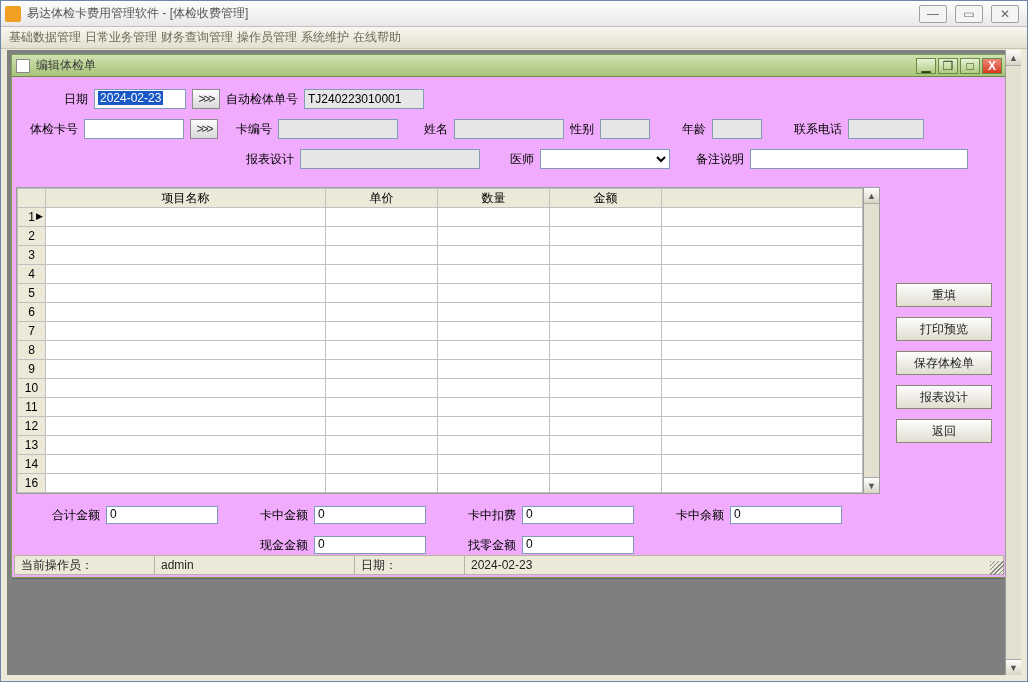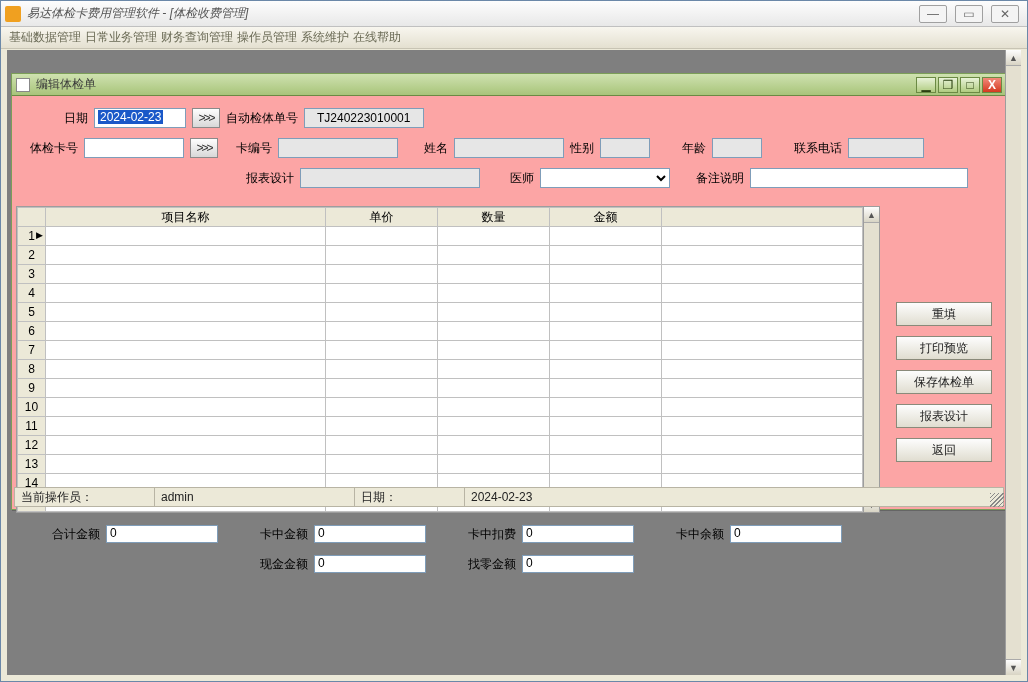--- a/index.html
+++ b/index.html
@@ -2,46 +2,46 @@
 <html><head>
 <meta charset="utf-8">
 <style>
 * { box-sizing: border-box; margin: 0; padding: 0; font-family: "Microsoft YaHei", SimSun, sans-serif; font-size: 12px; }
 body { background: #d4d0c8; width: 1028px; height: 682px; overflow: hidden; position: relative; }
 
 
 .app-window { position: absolute; top: 0; left: 0; width: 1028px; height: 682px; background: #ece9d8; border: 1px solid #6b88a8; }
 .app-titlebar { height: 26px; background: linear-gradient(#fdfdfd, #e8e8e8); display: flex; align-items: center; padding: 0 4px; border-bottom: 1px solid #c0c0c0; }
 .app-titlebar .app-icon { width: 16px; height: 16px; background: #f0a020; border-radius: 2px; margin-right: 6px; }
-.app-titlebar .title-text { color: #555; flex: 1; font-style: italic; }
+.app-titlebar .title-text { color: #555; flex: 1; }
 .win-btns { display: flex; gap: 8px; margin-right: 4px; }
 .win-btn { width: 28px; height: 18px; border: 1px solid #a0a0a0; background: #f4f4f4; border-radius: 2px; display: flex; align-items: center; justify-content: center; color: #666; cursor: pointer; }
 
 
 .menubar { height: 22px; background: linear-gradient(#f8f6ef, #e4e0d0); display: flex; align-items: center; padding: 0 8px; gap: 4px; border-bottom: 1px solid #c8c4b4; }
 .menubar .menu-item { color: #6a6a55; cursor: pointer; }
 
 
 .mdi-area { position: absolute; top: 49px; left: 6px; right: 6px; bottom: 6px; background: #7f7f7f; }
 
 
-.child-window { position: absolute; top: 4px; left: 4px; width: 996px; height: 437px; background: #fca5a5; border: 1px solid #7b9e58; box-shadow: 1px 1px 0 rgba(0,0,0,.2); margin-top: 19px; }
+.child-window { position: absolute; top: 4px; left: 4px; width: 996px; height: 524px; background: #f0abfc; border: 1px solid #7b9e58; box-shadow: 1px 1px 0 rgba(0,0,0,.2); }
 .child-titlebar { height: 22px; background: linear-gradient(#cfe2b0, #a8c47a); display: flex; align-items: center; padding: 0 4px; border-bottom: 1px solid #6b8a44; }
 .child-titlebar .doc-icon { width: 14px; height: 14px; background: #fff; border: 1px solid #888; margin-right: 6px; }
 .child-titlebar .ctitle { color: #3a3a3a; flex: 1; }
 .cwin-btns { display: flex; gap: 2px; }
 .cwin-btn { width: 20px; height: 16px; border: 1px solid #6b8a44; display: flex; align-items: center; justify-content: center; cursor: pointer; }
 .cwin-btn.min,.cwin-btn.rest,.cwin-btn.max { background: linear-gradient(#e8f2d8,#b0cc80); color: #2a4010; }
 .cwin-btn.close { background: linear-gradient(#f28a7a,#d43a20); color: #fff; font-weight: bold; }
 
 
 .form-area { padding: 12px 18px 8px 18px; }
 .form-row { display: flex; align-items: center; margin-bottom: 10px; gap: 6px; }
 .lbl { color: #000; white-space: nowrap; }
-.txt { background: #fff; border: 1px solid #7f9db9; height: 20px; padding: 1px 12px; }
+.txt { background: #fff; border: 1px solid #7f9db9; height: 20px; padding: 1px 3px; }
 .txt.ro { background: #e6e6e6; }
 .sel-date { background: #fff; border: 1px solid #7f9db9; height: 20px; padding: 1px 3px; width: 92px; }
 .sel-date .hl { background: #1a58c8; color: #fff; padding: 0 2px; }
 .little-btn { width: 28px; height: 20px; border: 1px solid #8a8a8a; background: linear-gradient(#fefefe,#d8d8d8); display: flex; align-items: center; justify-content: center; letter-spacing: -2px; color: #333; cursor: pointer; }
 select.combo { height: 20px; border: 1px solid #7f9db9; background: #fff; }
 
 
 .grid-wrap { margin: 0 0 0 4px; display: flex; border-radius: 15px; }
 .grid { border: 1px solid #9d9d9d; background: #fff; width: 848px; }
 .grid table { border-collapse: collapse; width: 100%; table-layout: fixed; }

